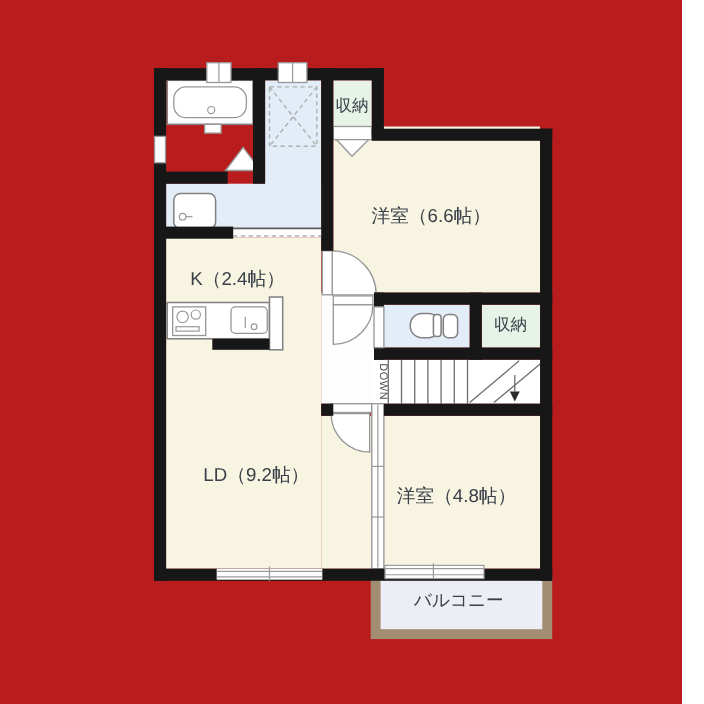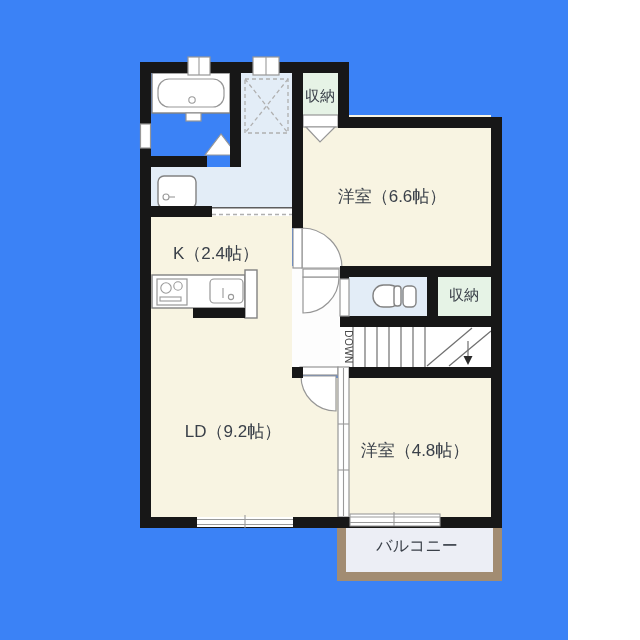--- a/index.html
+++ b/index.html
@@ -1,16 +1,16 @@
 <!DOCTYPE html>
 <html><head>
 <meta charset="utf-8">
 <style>
   html,body{margin:0;padding:0;background:#ffffff;}
-  #stage{width:568px;height:640px;position:relative;background:#3b82f6;overflow:hidden;}
+  #stage{width:620px;height:640px;position:relative;background:#b91c1c;overflow:hidden;}
   svg{display:block;}
   .wall{fill:#171717;stroke:none;}
   .fx{fill:#ffffff;stroke:#828282;stroke-width:1.4;}
   .fx2{fill:#ffffff;stroke:#979797;stroke-width:1.2;}
   .thin{stroke:#9a9a9a;stroke-width:1.1;fill:none;}
   .dash{stroke:#b0b0b0;stroke-width:1.3;fill:none;stroke-dasharray:4 3;}
   .stair{stroke:#6f6f6f;stroke-width:1.2;fill:none;}
   .lbl{font-family:"Liberation Sans","DejaVu Sans",sans-serif;fill:#3a4049;text-anchor:middle;}
   .t17{font-size:17px;}
   .t16{font-size:16px;}

